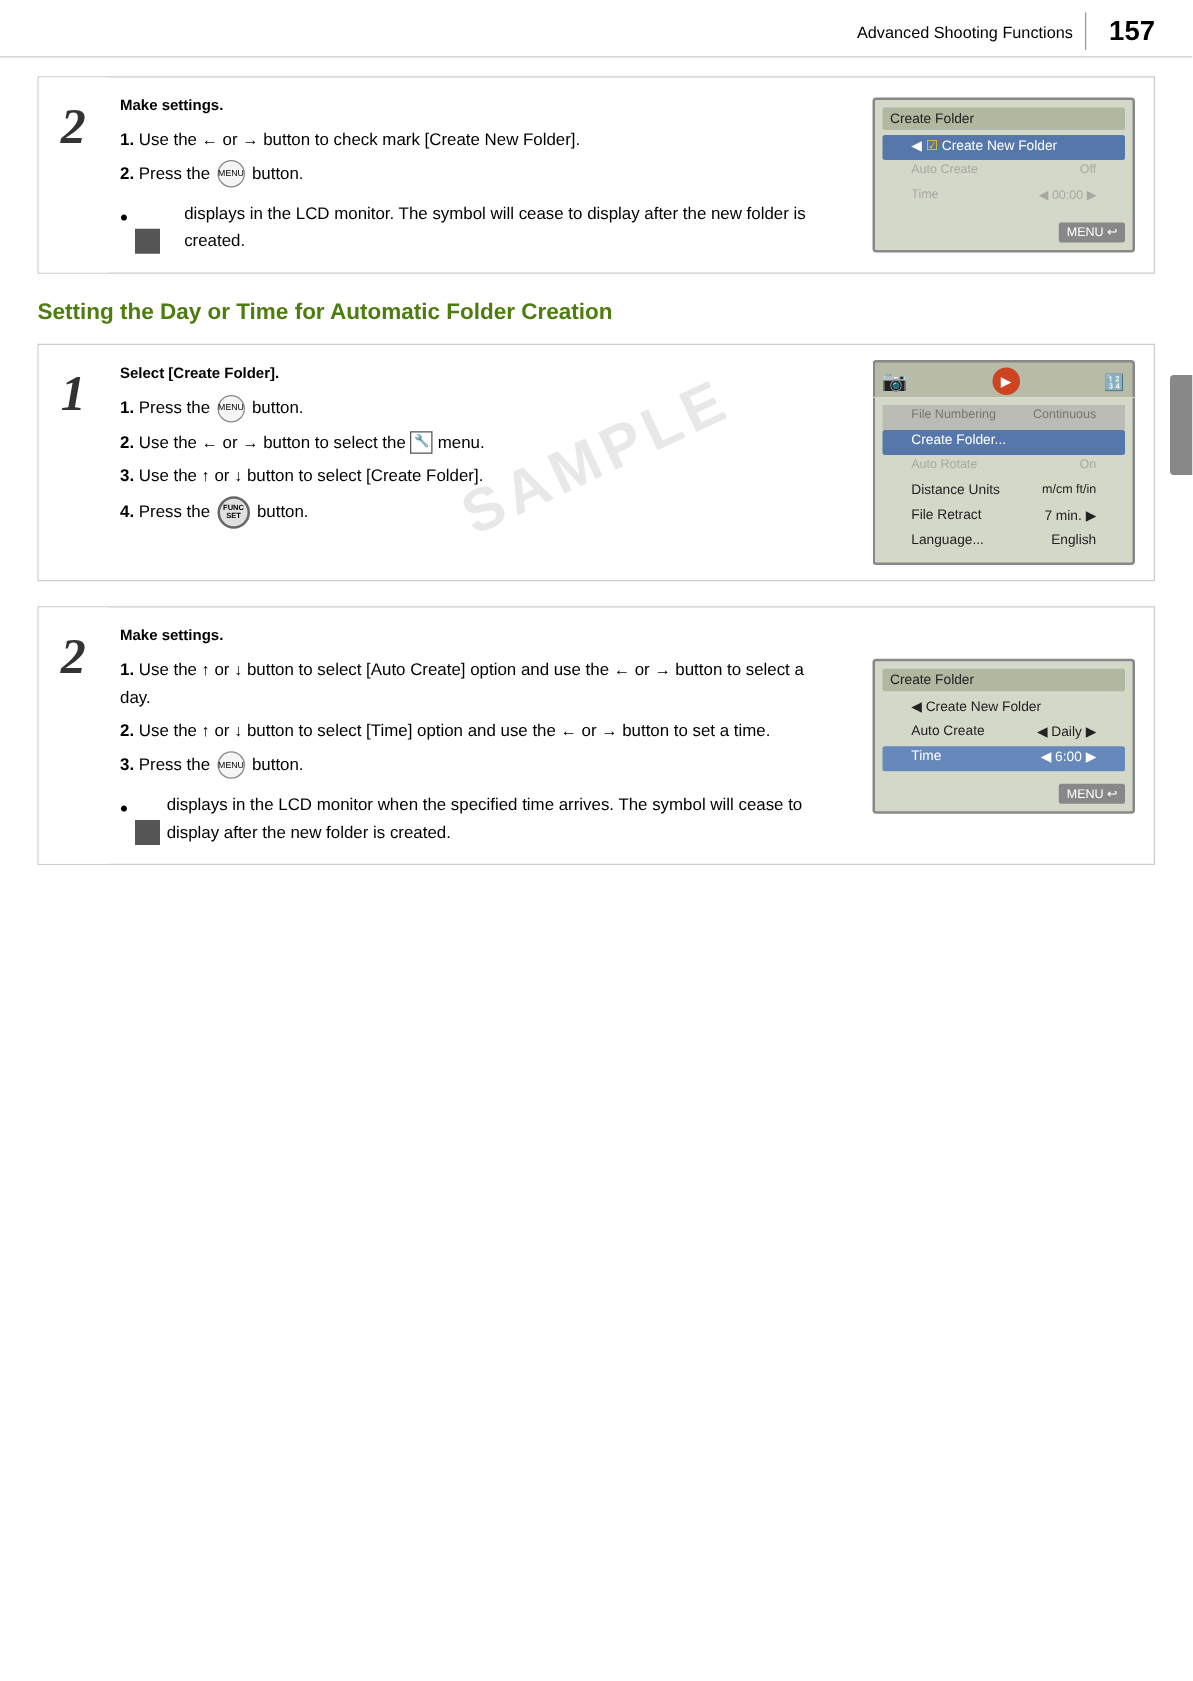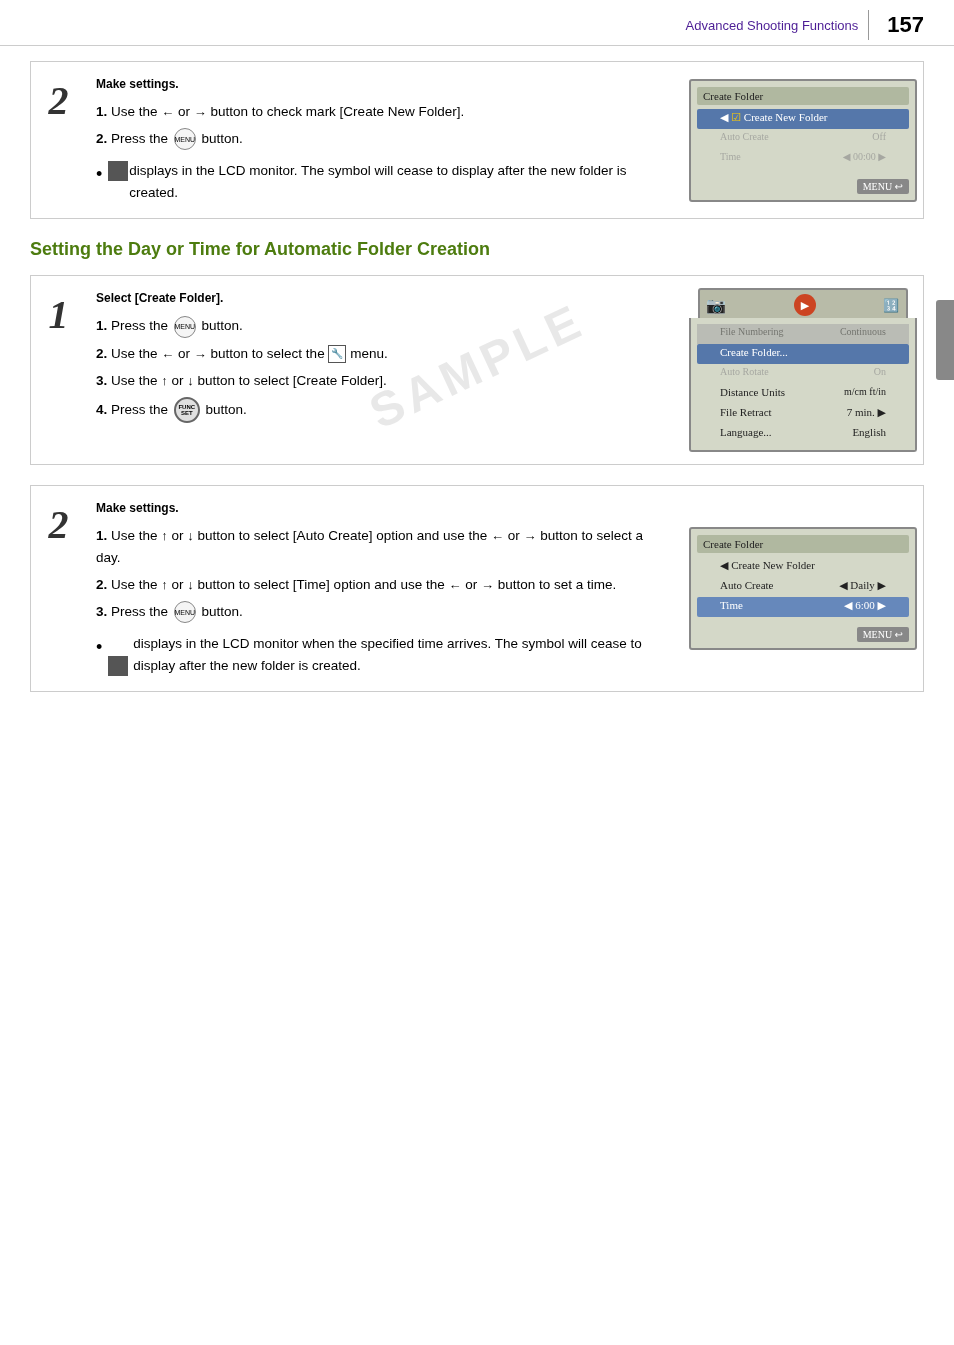--- a/index.html
+++ b/index.html
@@ -16,21 +16,21 @@
     
     .page-header {
       display: flex;
       justify-content: flex-end;
       align-items: center;
       padding: 10px 30px 5px 30px;
       border-bottom: 1px solid #ccc;
     }
     .page-header-text {
       font-size: 13px;
-      color: #4c1d95;
+      color: #000000;
     }
     .page-number {
       font-size: 22px;
       font-weight: bold;
       margin-left: 8px;
     }
     .header-divider {
       width: 1px;
       height: 30px;
       background: #999;
@@ -102,24 +102,24 @@
       flex-direction: column;
       align-items: center;
       justify-content: center;
     }
 
     
     .lcd-screen {
       background: #d4d8c8;
       border: 2px solid #888;
       border-radius: 3px;
-      width: 228px;
+      width: 210px;
       padding: 6px;
       font-size: 12px;
-      font-family: Liberation Serif, serif;
+      font-family: Liberation Sans, sans-serif;
     }
 
     .lcd-title-bar {
       background: #b0b8a0;
       padding: 3px 6px;
       font-size: 11px;
       color: #222;
       margin-bottom: 4px;
       border-radius: 2px;
     }
@@ -290,21 +290,21 @@
             Use the <span class="arrow-sym">←</span> or <span class="arrow-sym">→</span> button to check mark [Create New Folder].
           </p>
           <p>
             <span class="bold">2.</span>
             Press the <span class="btn-circle">
                 <span style="font-size:7px">MENU</span>
               </span> button.
           </p>
           <div class="note">
             <span style="margin-right:6px; font-size:18px">•</span>
-            <span style="display:inline-flex;align-items:flex-start;gap:1px">
+            <span style="display:inline-flex;align-items:flex-end;gap:19px">
               <span style="display:inline-block;width:20px;height:20px;background:#555;flex-shrink:0;margin-top:1px"></span>
               <span>displays in the LCD monitor. The symbol will cease to display after the new folder is created.</span>
             </span>
           </div>
         </div>
       </div>
       <div class="screenshot-col">
         <div class="lcd-screen">
           <div class="lcd-title-bar">Create Folder</div>
           <div class="lcd-row selected">

